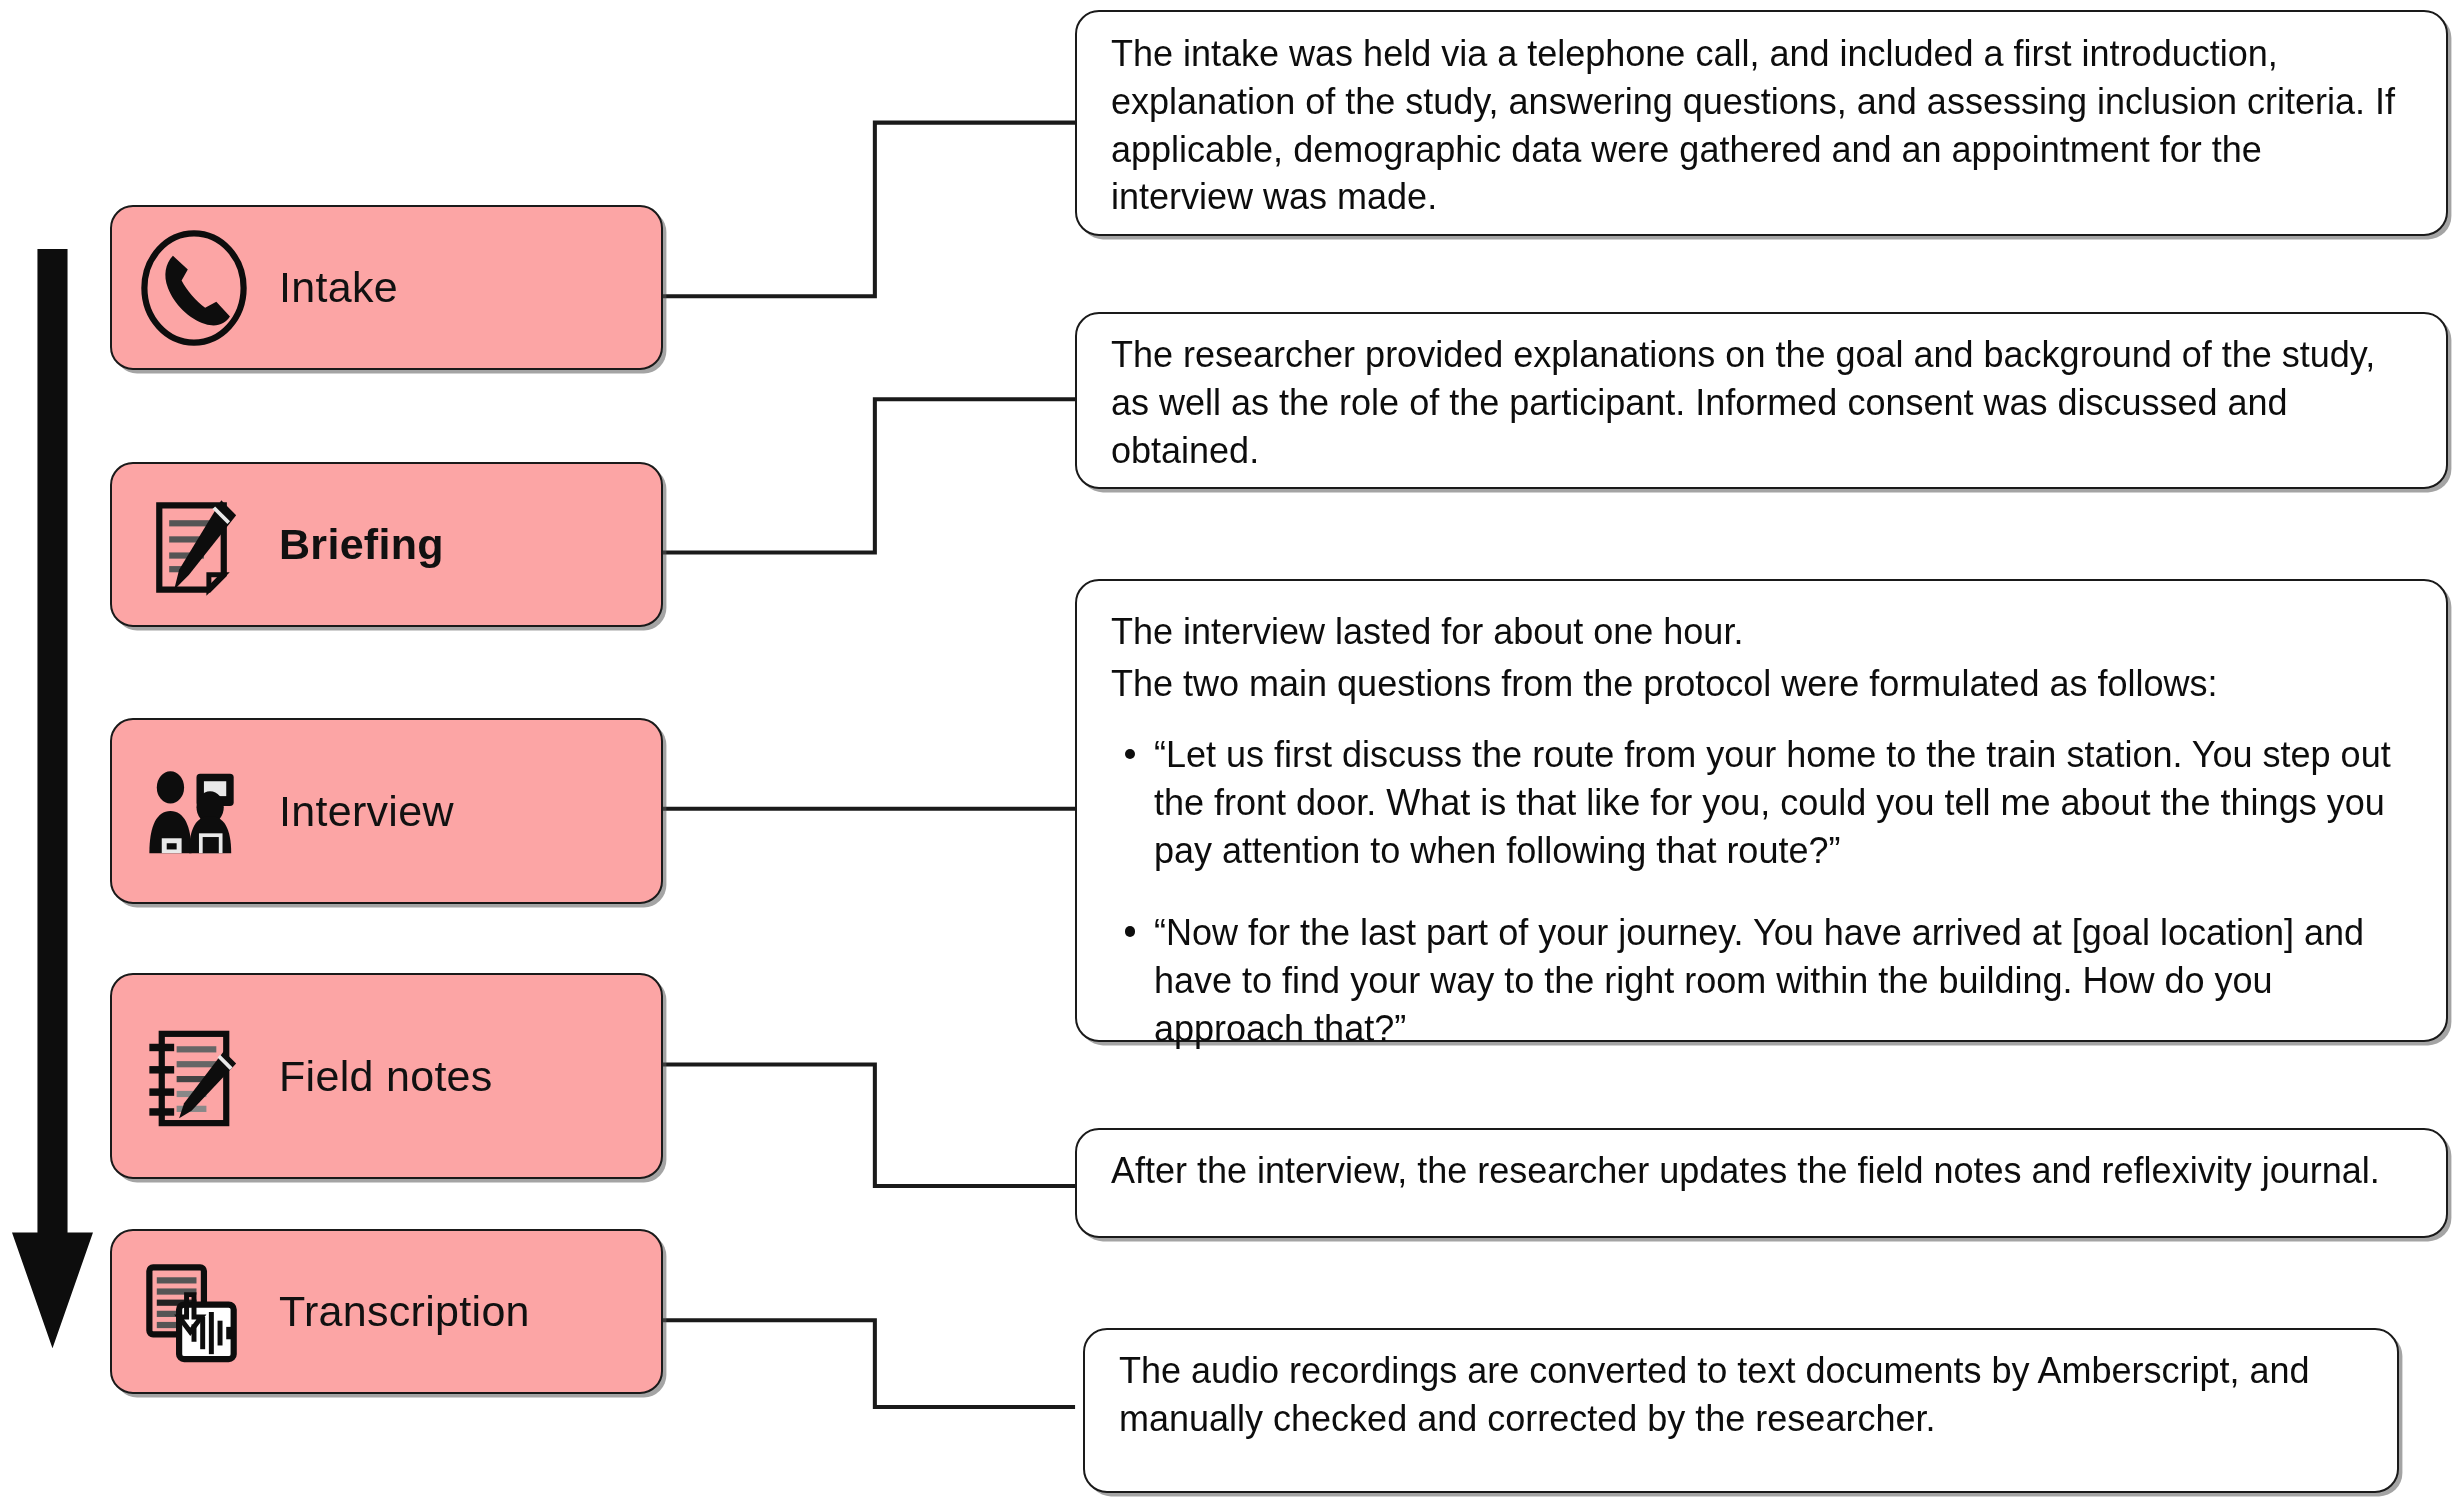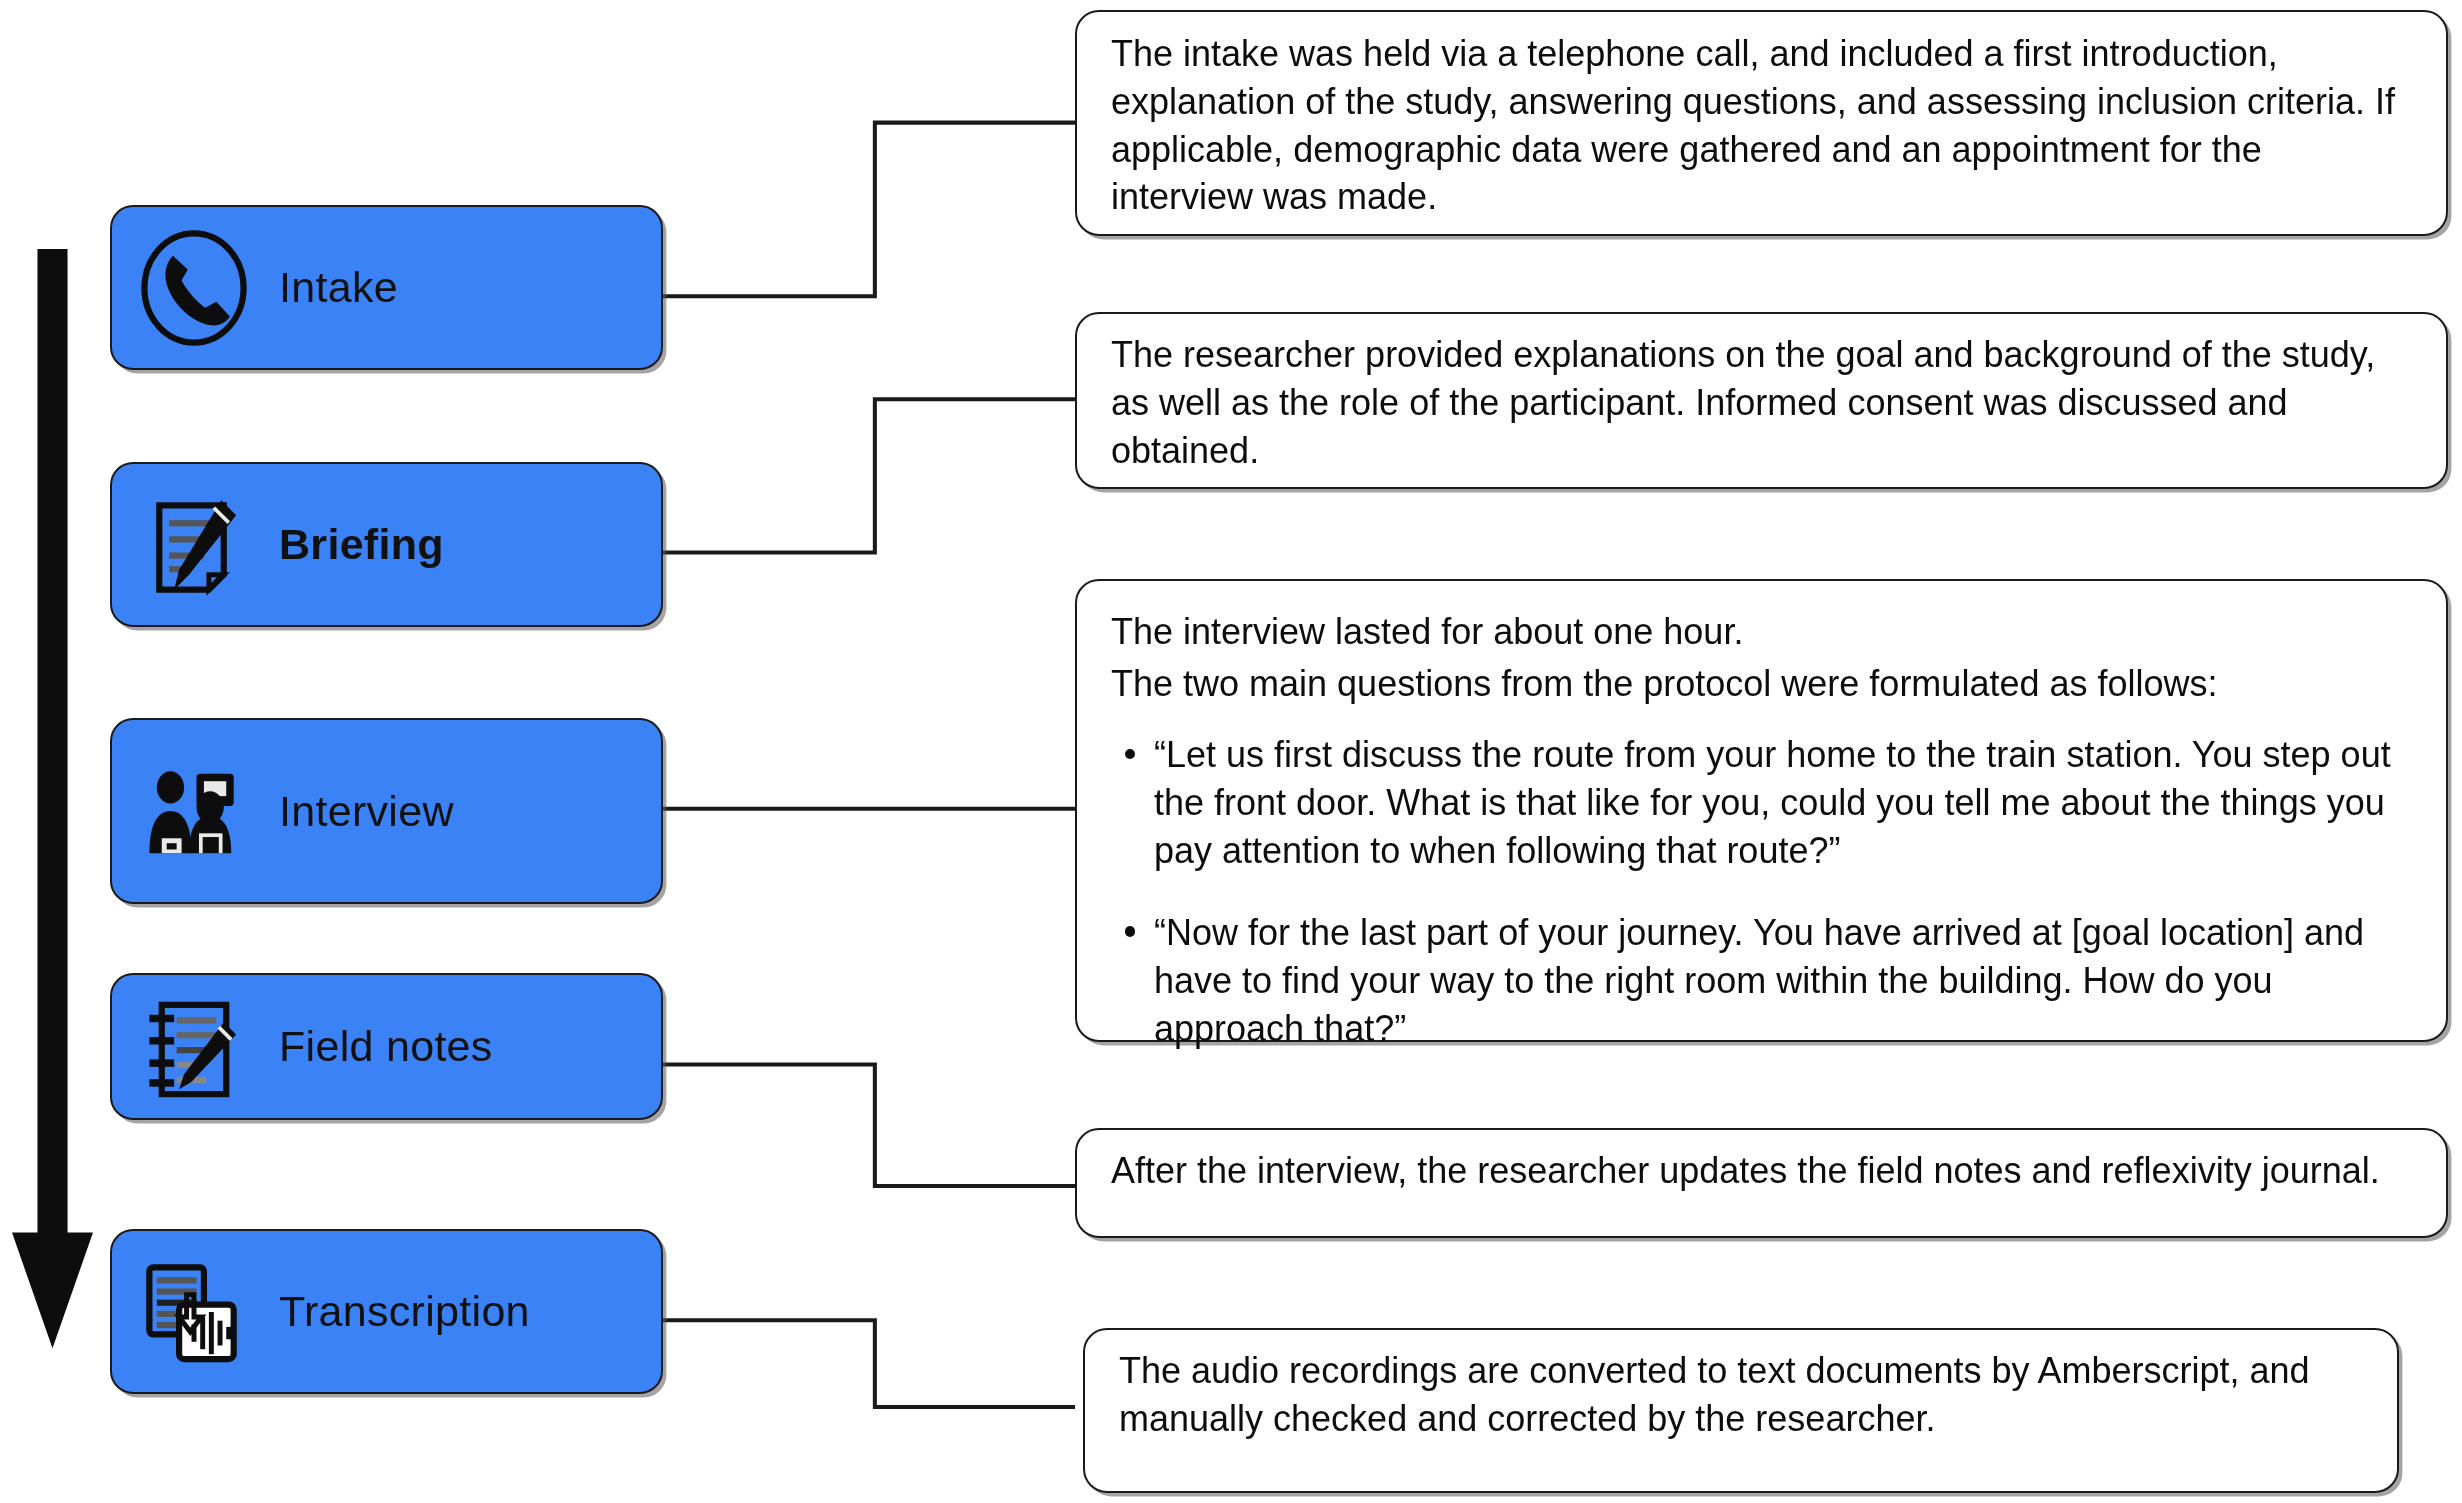--- a/index.html
+++ b/index.html
@@ -9,21 +9,21 @@
 
   
   #flow-arrow{position:absolute;left:11.6px;top:249px;width:81px;height:1100px;}
 
   
   #connectors{position:absolute;left:0;top:0;width:2462px;height:1503px;pointer-events:none;}
 
   
   .stage{
     position:absolute;
-    background:#3b82f6;
+    background:#fca5a5;
     border:2.9px solid #1a1a1a;
     border-radius:23px;
     box-shadow:4px 4px 0 -0.6px rgba(90,90,90,0.55);
     display:flex;align-items:center;
     box-sizing:border-box;
   }
   .stage-icon{
     width:124px;height:124px;
     margin-left:20px;
     flex:0 0 auto;
@@ -142,21 +142,21 @@
         <rect x="28" y="76" width="8" height="5" fill="#0d0d0d"></rect>
         <ellipse cx="63" cy="47" rx="11" ry="13" fill="#0d0d0d"></ellipse>
         <path d="M46 84 C46 64 52 54 63 54 C74 54 80 64 80 84 Z" fill="#0d0d0d"></path>
         <rect x="54" y="68" width="19" height="16" fill="#e9e9e9"></rect>
         <rect x="57" y="71" width="13" height="13" fill="#0d0d0d"></rect>
       </svg>
     </span>
     <span class="stage-label">Interview</span>
   </div>
 
-  <div class="stage" style="left:110px;top:973px;width:553px;height:147px;">
+  <div class="stage" style="left:110px;top:973px;width:553px;height:206px;">
     <span class="stage-icon">
       <svg viewBox="0 0 100 100" aria-hidden="true">
         <rect x="24" y="16" width="52" height="72" fill="none" stroke="#0d0d0d" stroke-width="5"></rect>
         <rect x="14" y="24" width="20" height="6" fill="#0d0d0d"></rect>
         <rect x="14" y="42" width="20" height="6" fill="#0d0d0d"></rect>
         <rect x="14" y="60" width="20" height="6" fill="#0d0d0d"></rect>
         <rect x="14" y="76" width="20" height="6" fill="#0d0d0d"></rect>
         <rect x="36" y="26" width="32" height="5" fill="#666"></rect>
         <rect x="36" y="38" width="32" height="5" fill="#666"></rect>
         <rect x="36" y="50" width="28" height="5" fill="#444"></rect>

